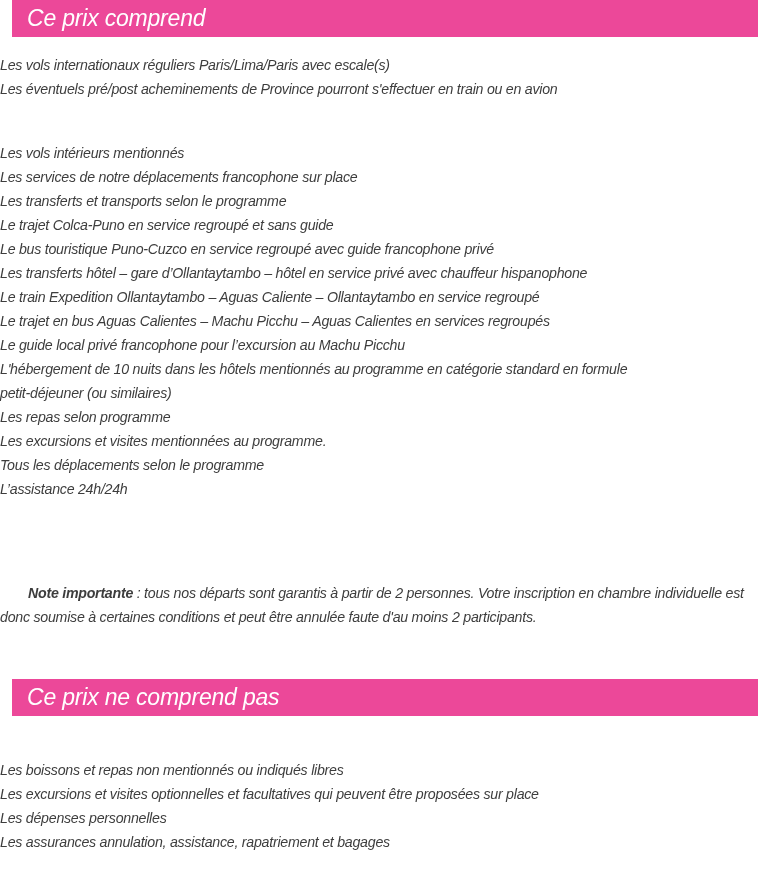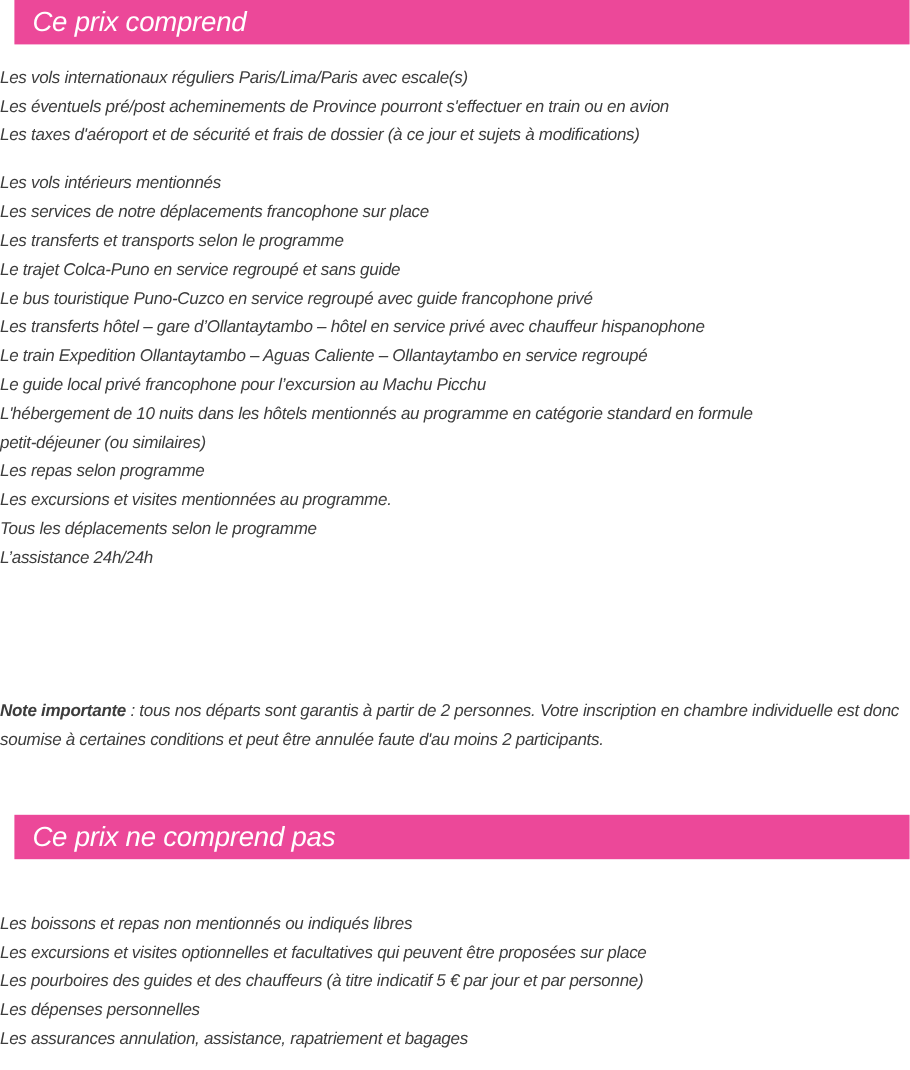--- a/index.html
+++ b/index.html
@@ -59,58 +59,58 @@
     #list-excluded { top: 758px; }
 
     .note {
       position: absolute;
       left: 0;
       top: 581px;
       width: 752px;
     }
     .note .note-label {
       font-weight: bold;
+      padding-left: 28px;
     }
   </style>
 </head>
 <body>
 
 <div id="header-included" class="section-header">
   <h2>Ce prix comprend</h2>
 </div>
 
 <ul id="list-included-a" class="list">
   <li>Les vols internationaux réguliers Paris/Lima/Paris avec escale(s)</li>
   <li>Les éventuels pré/post acheminements de Province pourront s'effectuer en train ou en avion</li>
-  <li>Les taxes d'aéroport et de sécurité et frais de dossier (à ce jour et sujets à modifications)</li>
 </ul>
 
 <ul id="list-included-b" class="list">
   <li>Les vols intérieurs mentionnés</li>
   <li>Les services de notre déplacements francophone sur place</li>
   <li>Les transferts et transports selon le programme</li>
   <li>Le trajet Colca-Puno en service regroupé et sans guide</li>
   <li>Le bus touristique Puno-Cuzco en service regroupé avec guide francophone privé</li>
   <li>Les transferts hôtel – gare d’Ollantaytambo – hôtel en service privé avec chauffeur hispanophone</li>
   <li>Le train Expedition Ollantaytambo – Aguas Caliente – Ollantaytambo en service regroupé</li>
+  <li>Le trajet en bus Aguas Calientes – Machu Picchu – Aguas Calientes en services regroupés</li>
   <li>Le guide local privé francophone pour l’excursion au Machu Picchu</li>
   <li>L'hébergement de 10 nuits dans les hôtels mentionnés au programme en catégorie standard en formule petit-déjeuner (ou similaires)</li>
   <li>Les repas selon programme</li>
   <li>Les excursions et visites mentionnées au programme.</li>
   <li>Tous les déplacements selon le programme</li>
   <li>L’assistance 24h/24h</li>
 </ul>
 
 <div class="note">
   <p><span class="note-label">Note importante</span><span> : tous nos départs sont garantis à partir de 2 personnes. Votre inscription en chambre individuelle est donc soumise à certaines conditions et peut être annulée faute d'au moins 2 participants.</span></p>
 </div>
 
 <div id="header-excluded" class="section-header">
   <h2>Ce prix ne comprend pas</h2>
 </div>
 
 <ul id="list-excluded" class="list">
   <li>Les boissons et repas non mentionnés ou indiqués libres</li>
   <li>Les excursions et visites optionnelles et facultatives qui peuvent être proposées sur place</li>
-  <li>Les pourboires des guides et des chauffeurs (à titre indicatif 5 € par jour et par personne)</li>
   <li>Les dépenses personnelles</li>
   <li>Les assurances annulation, assistance, rapatriement et bagages</li>
 </ul>
 
 </body></html>

